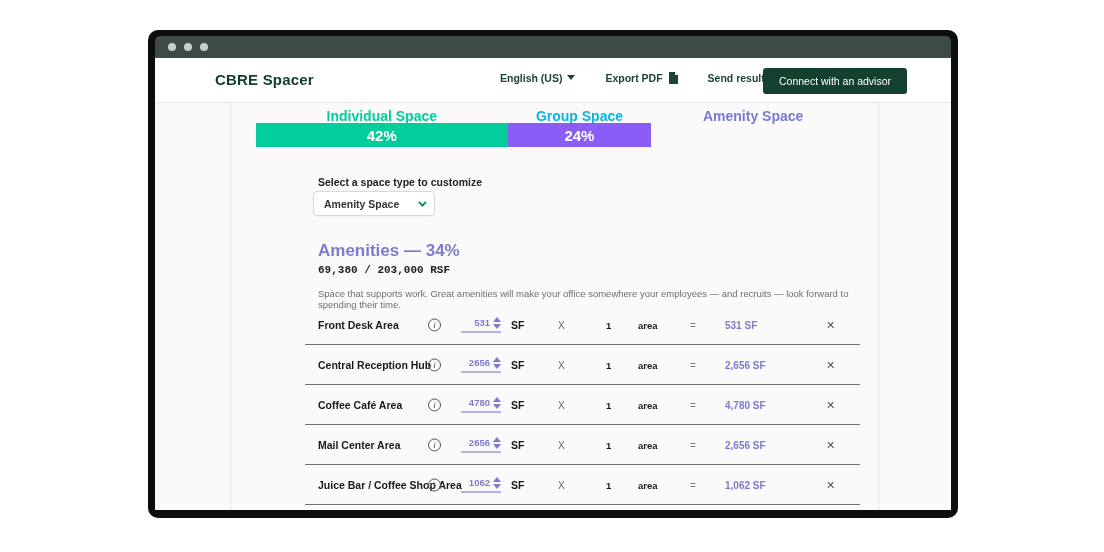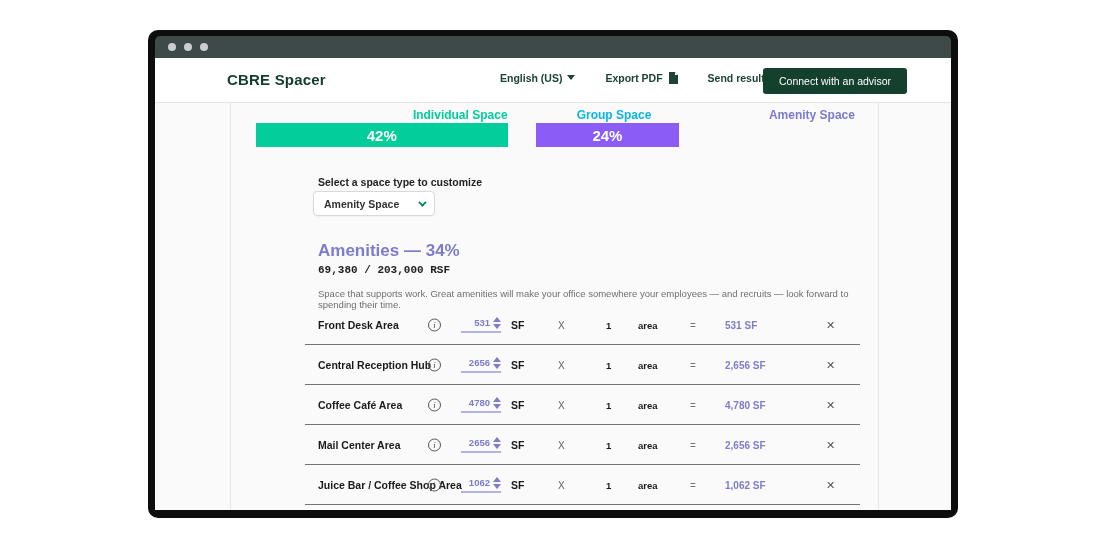--- a/index.html
+++ b/index.html
@@ -9,39 +9,39 @@
   .window { position:absolute; left:148px; top:30px; width:810px; height:488px;
             background:#0d0d0d; border-radius:10px; padding:6px 7px 8px 7px; }
   .titlebar { height:22px; background:#3e4a47; border-radius:5px 5px 0 0;
               display:flex; align-items:center; padding-left:13px; gap:8px; }
   .dot { width:8px; height:8px; border-radius:50%; background:#c9cdcc; }
   .page { position:relative; background:#ffffff; height:452px; overflow:hidden; }
 
   
   .app-header { position:absolute; left:0; top:0; width:100%; height:45px; background:#fff;
                 border-bottom:1px solid #e6e6e6; }
-  .logo { position:absolute; left:60px; top:13px; font-size:15px; font-weight:bold; color:#123c2d; letter-spacing:.2px;margin-left:12px; }
+  .logo { position:absolute; left:60px; top:13px; font-size:15px; font-weight:bold; color:#123c2d; letter-spacing:.2px; }
   .nav { position:absolute; left:345px; top:0; height:39px; display:flex; align-items:center; gap:30px; }
   .nav-item { display:flex; align-items:center; gap:5px; font-size:10.5px; font-weight:bold;
               color:#1d4236; cursor:pointer; white-space:nowrap; }
   .chevron-dn { width:0; height:0; border-left:4px solid transparent; border-right:4px solid transparent;
                 border-top:5px solid #1d4236; }
   .cta-btn { position:absolute; left:608px; top:10px; width:144px; height:26px; background:#14402e;
              color:#ffffff; font-size:10.5px; border:none; border-radius:3px; cursor:pointer;
              font-family:"Liberation Sans", sans-serif; }
 
   
   .content { position:absolute; left:0; top:45px; width:100%; height:407px; background:#fafafa; }
   .vline { position:absolute; top:0; bottom:0; width:1px; background:#e8e8e8; }
   .vline.left { left:75px; } .vline.right { left:723px; }
 
   
   .bar-labels { position:absolute; left:101px; top:5px; width:599px; display:flex; }
-  .bar-labels span { font-size:12px; font-weight:bold; text-align:right; }
-  .space-bar { position:absolute; left:101px; top:20px; width:599px; height:24px; display:flex;gap:28px; }
+  .bar-labels span { font-size:14px; font-weight:bold; text-align:center; }
+  .space-bar { position:absolute; left:101px; top:20px; width:599px; height:24px; display:flex; }
   .seg { display:flex; align-items:center; justify-content:center; color:#fff;
          font-size:15px; font-weight:bold; }
 
   
   .select-label { position:absolute; left:163px; top:73px; font-size:10.5px; font-weight:bold; color:#222; }
   .dropdown { position:absolute; left:158px; top:88px; width:122px; height:25px; background:#fff;
               border:1px solid #d9d9d9; border-radius:4px; display:flex; align-items:center;
               justify-content:space-between; padding:0 10px; cursor:pointer;
               box-shadow:0 1px 2px rgba(0,0,0,.04); }
   .dropdown .val { font-size:10.5px; font-weight:bold; color:#333; }

